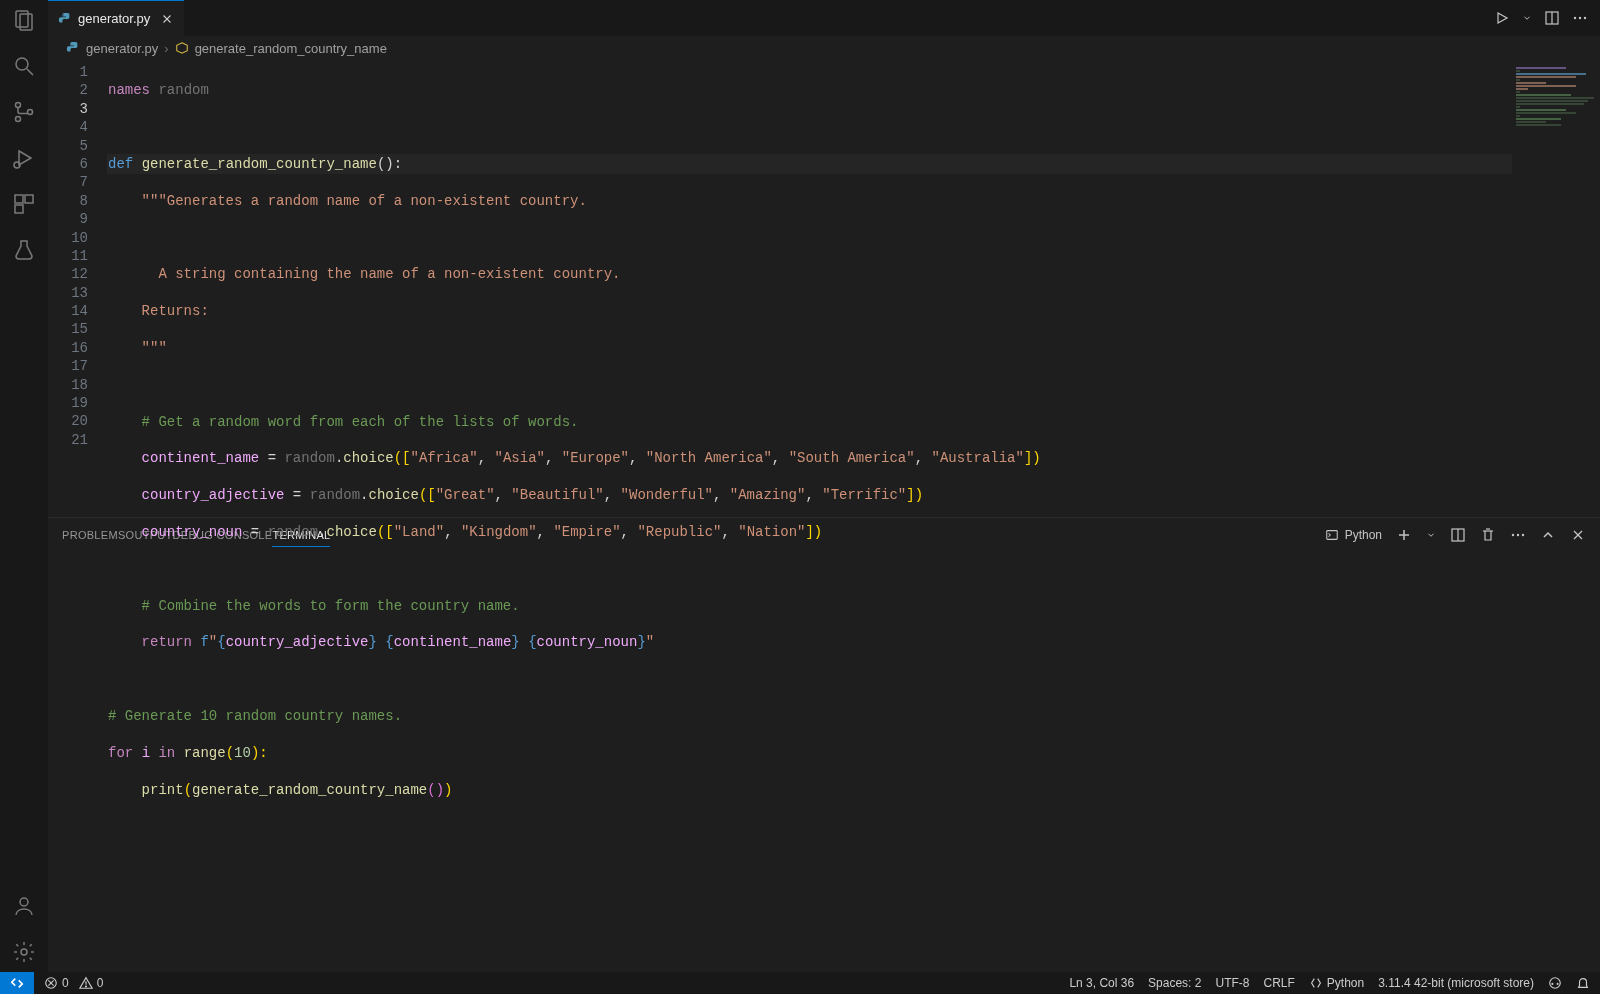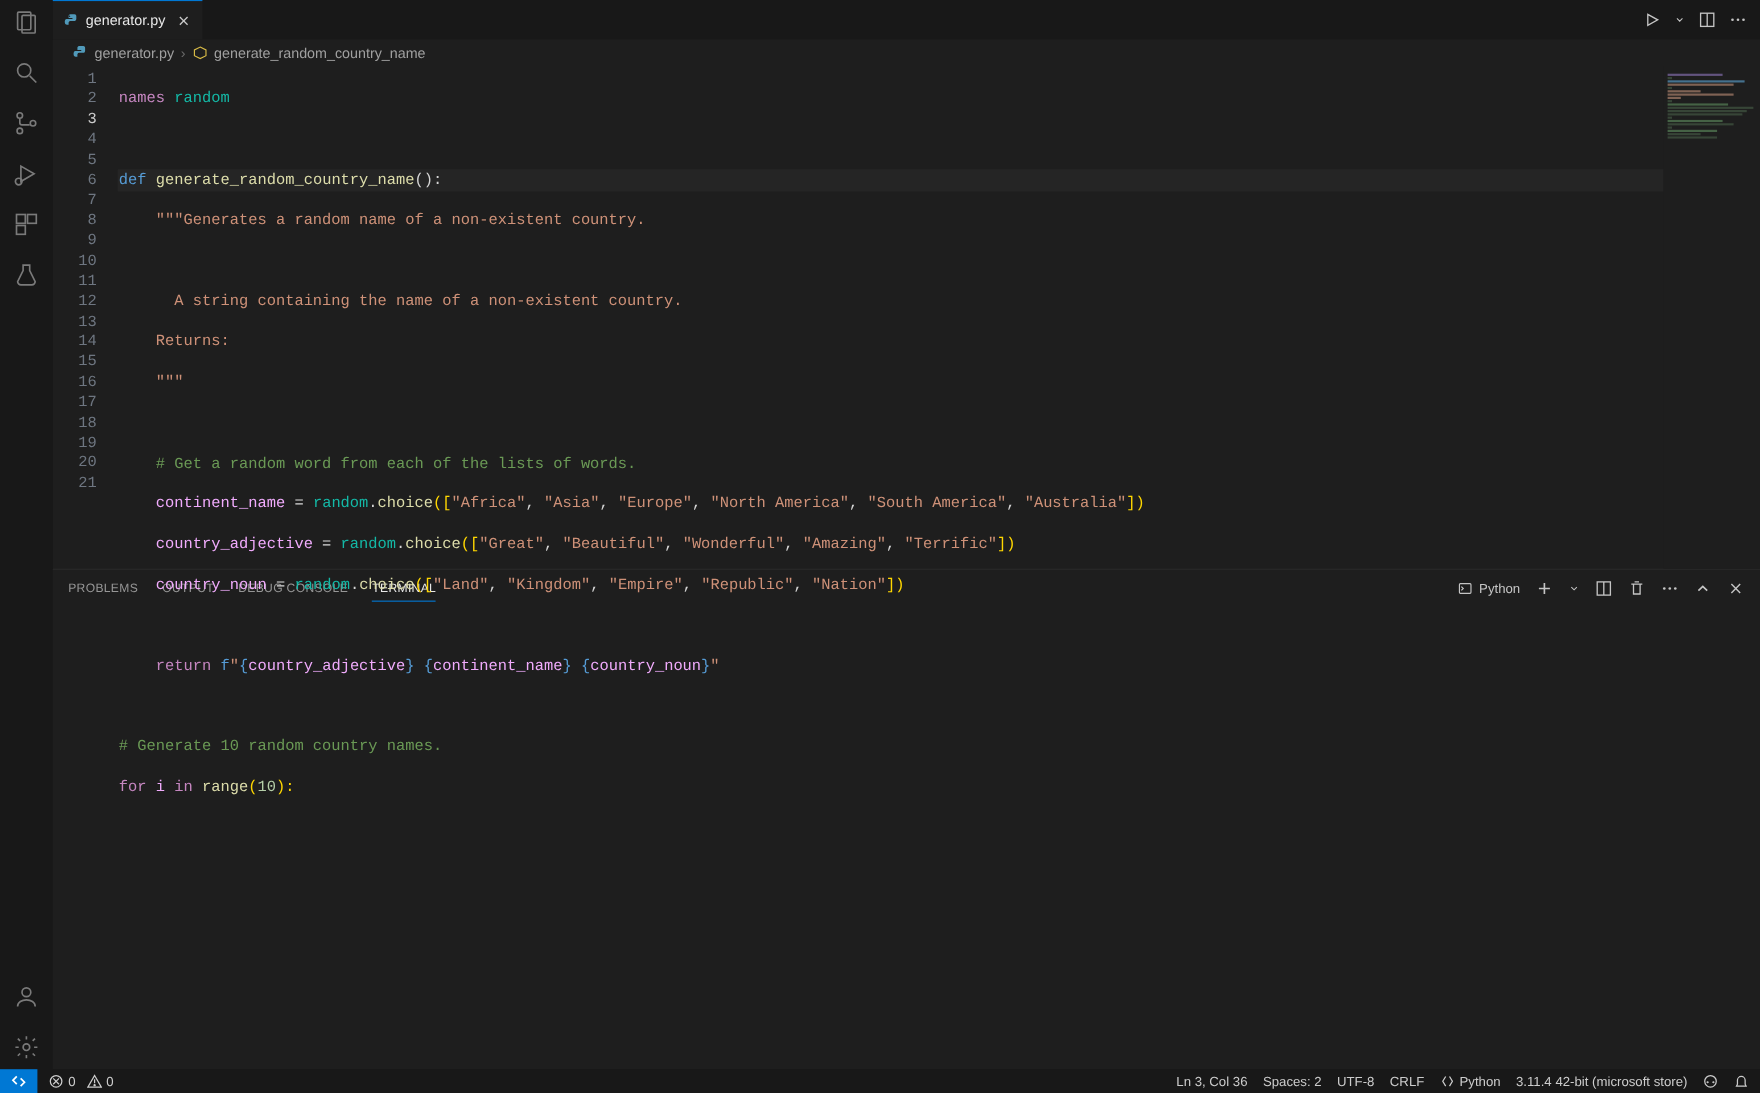--- a/index.html
+++ b/index.html
@@ -142,21 +142,21 @@
   opacity: 0.9;
 }
 .minimap .mm-line {
   height: 2px;
   margin: 1px 4px;
   background: #3a4a3a;
 }
 
 .tok-keyword { color: #c586c0; }
 .tok-import { color: #c586c0; }
-.tok-module { color: #14b8a6; text-align: right; }
+.tok-module { color: #737373; text-align: right; }
 .tok-func { color: #dcdcaa; }
 .tok-def { color: #569cd6; text-align: right; }
 .tok-var { color: #f0abfc; }
 .tok-string { color: #ce9178; }
 .tok-docstring { color: #ce9178; }
 .tok-comment { color: #6a9955; }
 .tok-num { color: #b5cea8; }
 .tok-punct { color: #d4d4d4; }
 .tok-brace { color: #ffd700; }
 .tok-brace2 { color: #da70d6; }
@@ -168,21 +168,21 @@
   display: flex;
   flex-direction: column;
 }
 .panel-tabs {
   height: 34px;
   display: flex;
   align-items: center;
   justify-content: space-between;
   padding: 0 14px;
 }
-.panel-tabs-left { display:flex; gap:22px; font-size:11px; letter-spacing: 0.3px;}
+.panel-tabs-left { display:flex; font-size:11px; letter-spacing: 0.3px;}
 .panel-tab {
   color: #969696;
   cursor: pointer;
   padding: 5px 0;
 }
 .panel-tab.active {
   color: #e7e7e7;
   border-bottom: 1px solid #0078d4;
 }
 .panel-tabs-right {
@@ -365,24 +365,26 @@
 <div class="code-line"></div>
 <div class="code-line"><span class="tok-docstring">      A string containing the name of a non-existent country.</span></div>
 <div class="code-line"><span class="tok-docstring">    Returns:</span></div>
 <div class="code-line"><span class="tok-docstring">    """</span></div>
 <div class="code-line"></div>
 <div class="code-line"><span class="tok-comment">    # Get a random word from each of the lists of words.</span></div>
 <div class="code-line">    <span class="tok-var">continent_name</span><span class="tok-punct"> = </span><span class="tok-module">random</span><span class="tok-punct">.</span><span class="tok-func">choice</span><span class="tok-brace">([</span><span class="tok-string">"Africa"</span><span class="tok-punct">, </span><span class="tok-string">"Asia"</span><span class="tok-punct">, </span><span class="tok-string">"Europe"</span><span class="tok-punct">, </span><span class="tok-string">"North America"</span><span class="tok-punct">, </span><span class="tok-string">"South America"</span><span class="tok-punct">, </span><span class="tok-string">"Australia"</span><span class="tok-brace">])</span></div>
 <div class="code-line">    <span class="tok-var">country_adjective</span><span class="tok-punct"> = </span><span class="tok-module">random</span><span class="tok-punct">.</span><span class="tok-func">choice</span><span class="tok-brace">([</span><span class="tok-string">"Great"</span><span class="tok-punct">, </span><span class="tok-string">"Beautiful"</span><span class="tok-punct">, </span><span class="tok-string">"Wonderful"</span><span class="tok-punct">, </span><span class="tok-string">"Amazing"</span><span class="tok-punct">, </span><span class="tok-string">"Terrific"</span><span class="tok-brace">])</span></div>
 <div class="code-line">    <span class="tok-var">country_noun</span><span class="tok-punct"> = </span><span class="tok-module">random</span><span class="tok-punct">.</span><span class="tok-func">choice</span><span class="tok-brace">([</span><span class="tok-string">"Land"</span><span class="tok-punct">, </span><span class="tok-string">"Kingdom"</span><span class="tok-punct">, </span><span class="tok-string">"Empire"</span><span class="tok-punct">, </span><span class="tok-string">"Republic"</span><span class="tok-punct">, </span><span class="tok-string">"Nation"</span><span class="tok-brace">])</span></div>
 <div class="code-line"></div>
+<div class="code-line"><span class="tok-comment">    # Combine the words to form the country name.</span></div>
 <div class="code-line">    <span class="tok-keyword">return</span><span> </span><span class="tok-def">f</span><span class="tok-string">"</span><span class="tok-def">{</span><span class="tok-var">country_adjective</span><span class="tok-def">}</span><span class="tok-string"> </span><span class="tok-def">{</span><span class="tok-var">continent_name</span><span class="tok-def">}</span><span class="tok-string"> </span><span class="tok-def">{</span><span class="tok-var">country_noun</span><span class="tok-def">}</span><span class="tok-string">"</span></div>
 <div class="code-line"></div>
 <div class="code-line"><span class="tok-comment"># Generate 10 random country names.</span></div>
 <div class="code-line"><span class="tok-keyword">for</span><span> </span><span class="tok-var">i</span><span> </span><span class="tok-keyword">in</span><span> </span><span class="tok-func">range</span><span class="tok-brace">(</span><span class="tok-num">10</span><span class="tok-brace">):</span></div>
+<div class="code-line"><span>    </span><span class="tok-func">print</span><span class="tok-brace">(</span><span class="tok-func">generate_random_country_name</span><span class="tok-brace2">()</span><span class="tok-brace">)</span></div>
 <div class="code-line"></div>
       </div>
       <div class="minimap">
         <div style="height:6px"></div>
         <div class="mm-line" style="width:50px;background:#6b5a8a;"></div>
         <div class="mm-line" style="width:4px;"></div>
         <div class="mm-line" style="width:70px;background:#4a7a9a;"></div>
         <div class="mm-line" style="width:60px;background:#8a6a5a;"></div>
         <div class="mm-line" style="width:4px;"></div>
         <div class="mm-line" style="width:30px;background:#8a6a5a;"></div>

